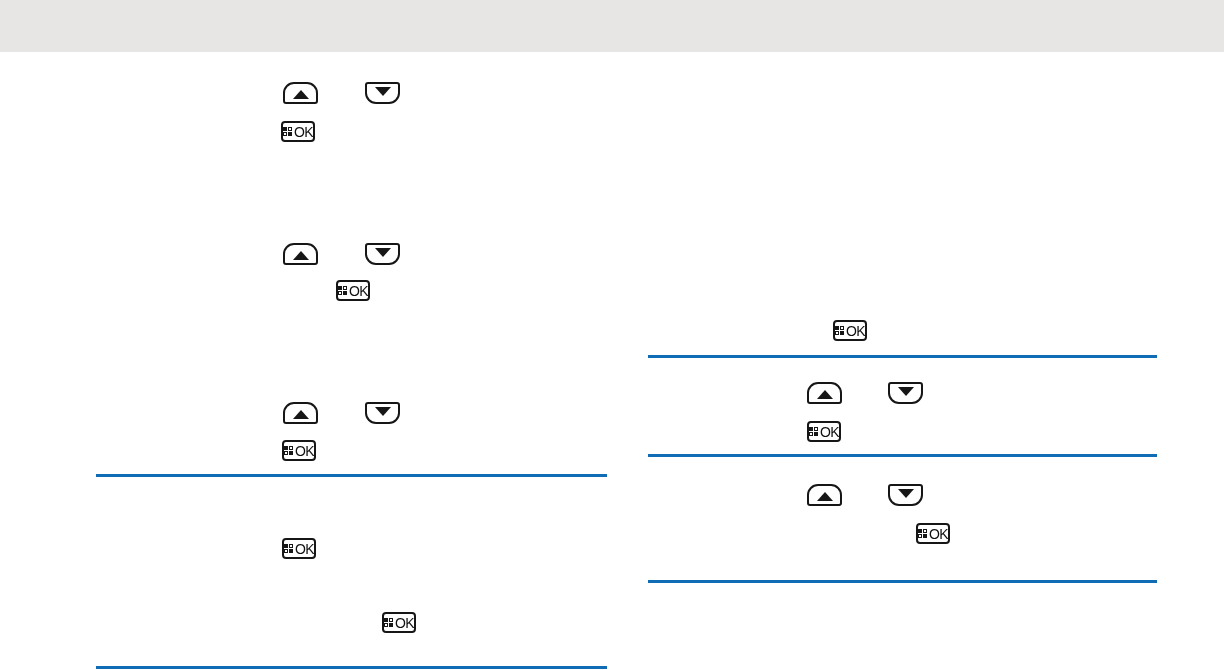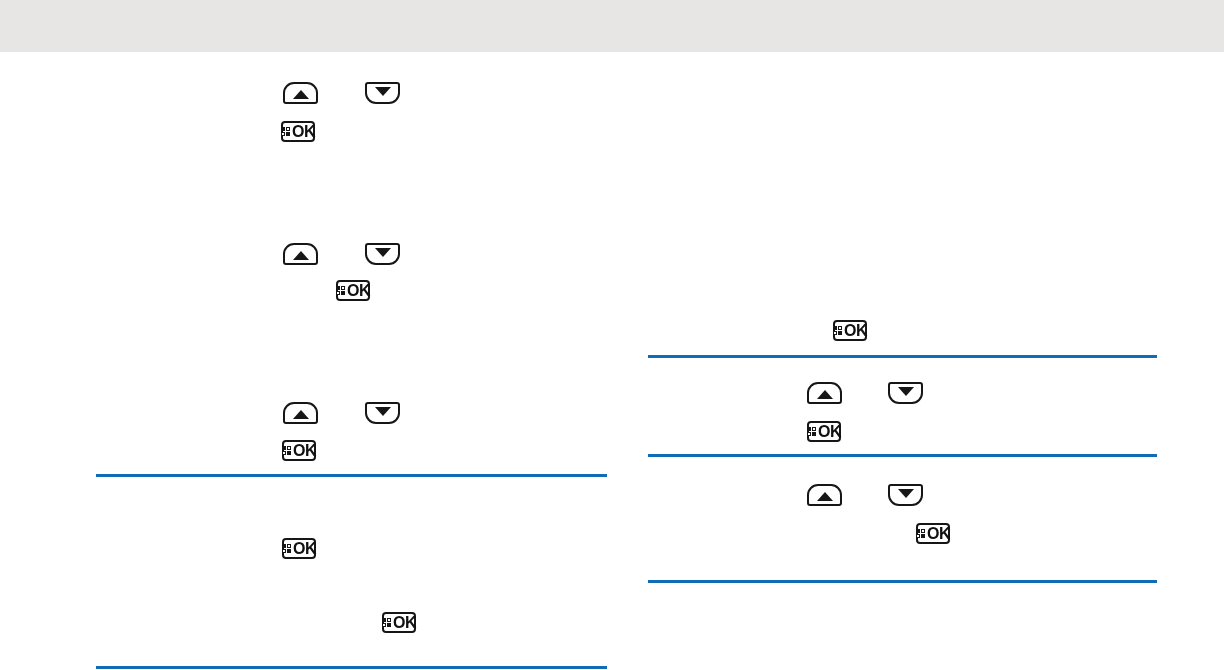--- a/index.html
+++ b/index.html
@@ -12,21 +12,21 @@
   .key{position:absolute;background:#ffffff;border:2px solid #161616;box-sizing:border-box;}
   .key-up{width:35px;height:22px;border-radius:11px 11px 3px 3px;display:flex;align-items:flex-end;justify-content:center;}
   .key-up .tri{width:0;height:0;border-left:8px solid transparent;border-right:8px solid transparent;border-bottom:9px solid #161616;margin-bottom:3px;}
   .key-down{width:35px;height:22px;border-radius:3px 3px 11px 11px;display:flex;align-items:flex-start;justify-content:center;}
   .key-down .tri{width:0;height:0;border-left:8px solid transparent;border-right:8px solid transparent;border-top:9px solid #161616;margin-top:3px;}
   .key-ok{width:34px;height:21px;border-radius:4px;display:flex;align-items:center;justify-content:center;gap:2px;}
   .okglyph{width:9px;height:9px;display:grid;grid-template-columns:4px 4px;grid-template-rows:4px 4px;gap:1px;}
   .okglyph span{display:block;box-sizing:border-box;}
   .okglyph .f{background:#161616;}
   .okglyph .o{border:1px solid #161616;background:#fff;}
-  .oktext{font-size:16px;font-weight:bold;color:#111;letter-spacing:-0.5px;line-height:1;}
+  .oktext{font-size:14px;font-weight:normal;color:#111;letter-spacing:-0.5px;line-height:1;}
   
   .rule{position:absolute;height:3px;background:#0f6cb5;}
 </style>
 </head>
 <body>
 
 <div class="page">
 
   <div class="topbar"></div>
 

